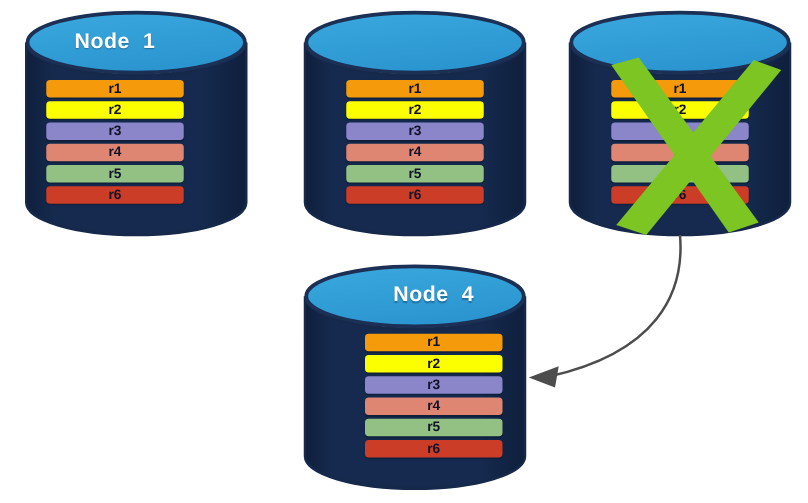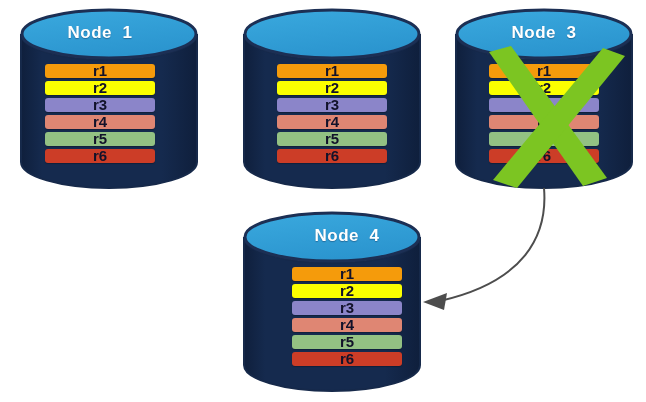--- a/index.html
+++ b/index.html
@@ -45,21 +45,21 @@
     left: 0;
     width: 100%;
   }
   .row {
     position: relative;
     height: 14px;
     margin: 0 auto 3px auto;
     border-radius: 3px;
     color: #12122a;
     font-weight: bold;
-    font-size: 15px;
+    font-size: 11px;
     line-height: 14px;
     text-align: center;
     box-shadow: 0 1px 1px rgba(0,0,0,0.25);
   }
   .row:last-child {
     margin-bottom: 0;
   }
   .xmark {
     position: absolute;
     pointer-events: none;
@@ -69,21 +69,21 @@
     left: 0;
     top: 0;
     overflow: visible;
     pointer-events: none;
   }
 </style>
 </head>
 <body>
 
 <div id="canvas">
-    <div class="node" style="left: 20px; top: 8px; width: 144px; height: 180px; padding-left: 16px;">
+    <div class="node" style="left: 20px; top: 8px; width: 144px; height: 180px;">
       <svg class="node-svg" width="178" height="180" viewBox="0 0 178 180">
         <defs>
           <linearGradient id="bodyg0" x1="0" y1="0" x2="1" y2="0">
             <stop offset="0%" stop-color="#0f1f3c"></stop>
             <stop offset="12%" stop-color="#152a4e"></stop>
             <stop offset="80%" stop-color="#152a4e"></stop>
             <stop offset="100%" stop-color="#0f1f3c"></stop>
           </linearGradient>
           <linearGradient id="topg0" x1="0" y1="0" x2="0.4" y2="1">
             <stop offset="0%" stop-color="#3aa9de"></stop>
@@ -139,21 +139,20 @@
             <stop offset="100%" stop-color="#0f1f3c"></stop>
           </linearGradient>
           <linearGradient id="topg2" x1="0" y1="0" x2="0.4" y2="1">
             <stop offset="0%" stop-color="#3aa9de"></stop>
             <stop offset="100%" stop-color="#2b95cf"></stop>
           </linearGradient>
         </defs>
         <path d="M 1 26 L 1 154 A 88 26 0 0 0 177 154 L 177 26 A 88 26 0 0 1 1 26 Z" fill="url(#bodyg2)" stroke="#16294a" stroke-width="2"></path>
         <ellipse cx="89" cy="26" rx="87" ry="24" fill="url(#topg2)" stroke="#1c2f54" stroke-width="3"></ellipse>
       </svg>
-      <div class="node-title" style="top: 15px;">Node  3</div>
       <div class="rows" style="top: 56px;">
         <div class="row" style="background: rgb(245, 155, 11); width: 110px;">r1</div>
         <div class="row" style="background: rgb(251, 255, 0); width: 110px;">r2</div>
         <div class="row" style="background: rgb(139, 133, 201); width: 110px;">r3</div>
         <div class="row" style="background: rgb(223, 134, 115); width: 110px;">r4</div>
         <div class="row" style="background: rgb(147, 193, 131); width: 110px;">r5</div>
         <div class="row" style="background: rgb(204, 61, 39); width: 110px;">r6</div>
       </div>
       <svg class="xmark" width="178" height="180" viewBox="0 0 178 180" style="left: 0px; top: 0px;">
         <g fill="#7cc522">

